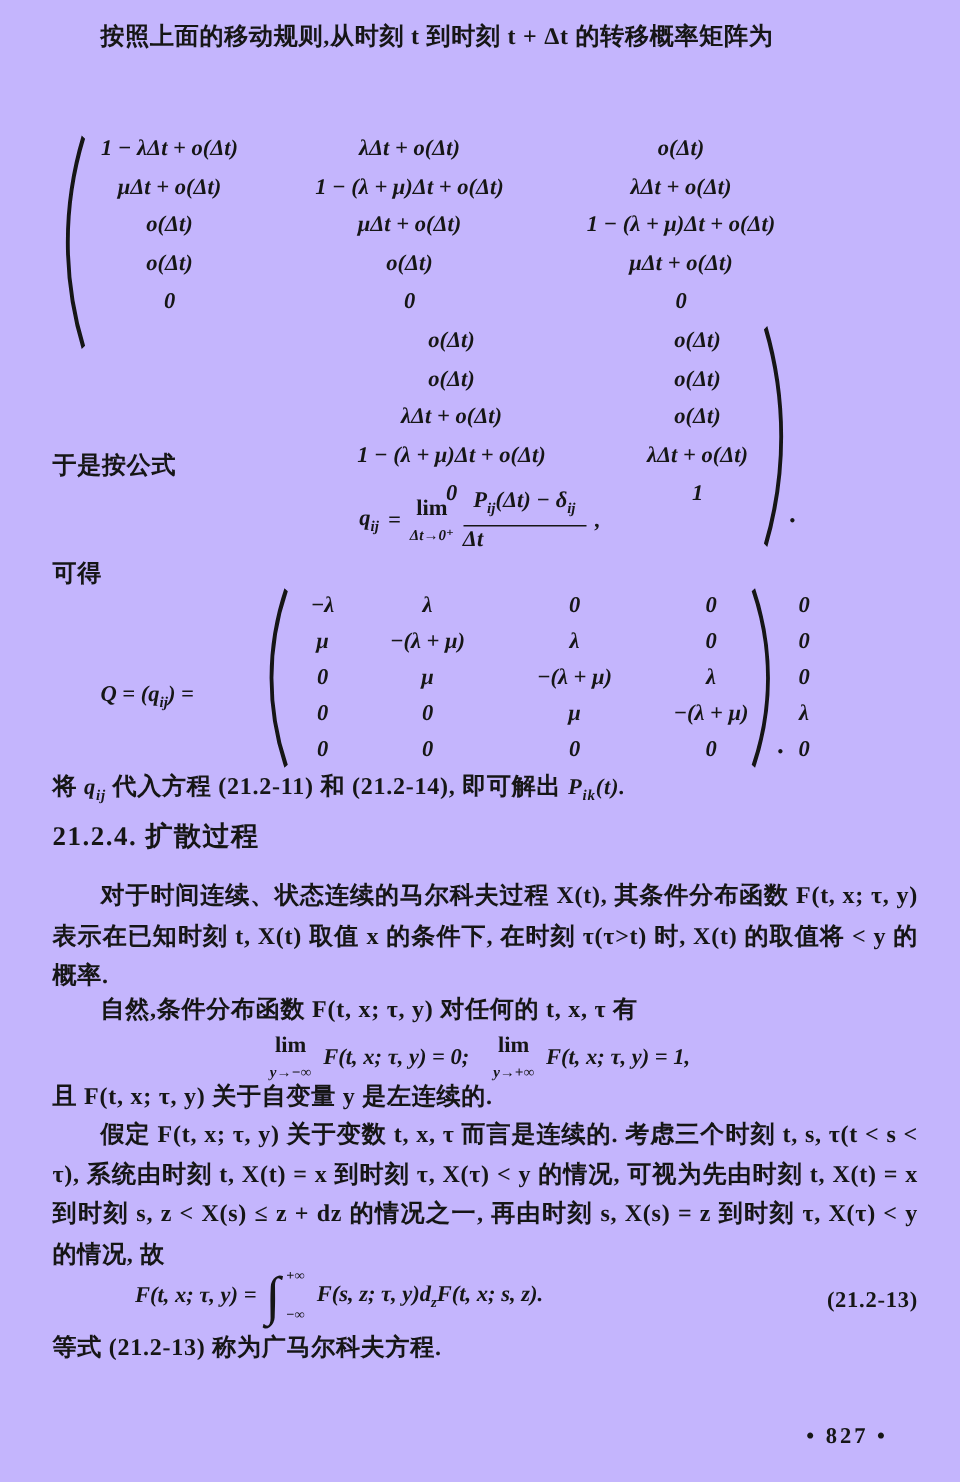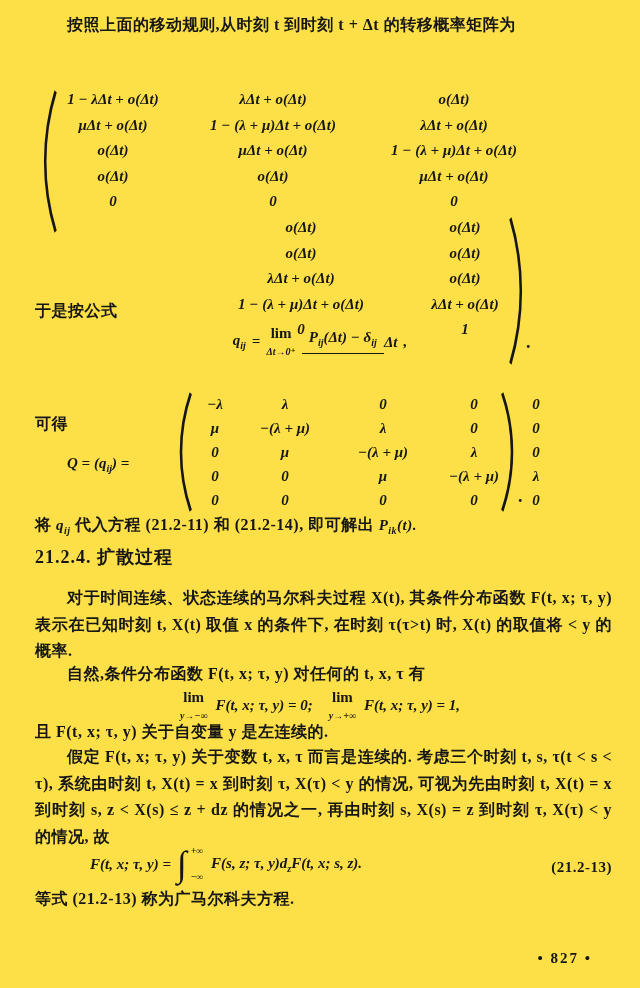--- a/index.html
+++ b/index.html
@@ -1,19 +1,19 @@
 <!DOCTYPE html>
 <html><head>
 <meta charset="utf-8">
 <style>
   html,body { margin:0; padding:0; background:#e8e6e0; }
   .page {
     position: relative;
     width: 640px; height: 988px;
-    background: #fde047;
+    background: #c4b5fd;
     color: #161616;
     font-family: "Liberation Serif", "DejaVu Serif", serif;
     overflow: hidden;
   }
   .abs { position: absolute; }
   .zh {
     font-weight: bold;
     font-size: 16px;
     line-height: 26.5px;
     letter-spacing: 0.5px;
@@ -35,21 +35,21 @@
   .paren svg { display:block; width:100%; height:100%; }
   sub { font-size: 10px; font-style: italic; }
   .formula {
     font-style: italic; font-weight: bold; font-size: 15px;
     display: flex; align-items: center; justify-content: center; gap: 6px;
     white-space: nowrap;
   }
   .limstack { display: inline-flex; flex-direction: column; align-items: center; }
   .limstack .limword { font-style: normal; font-size: 15px; line-height: 15px; }
   .limstack .under { font-size: 10px; font-style: italic; line-height: 11px; margin-top: 5px; }
-  .frac { display: inline-flex; align-items: center; vertical-align: middle; }
+  .frac { display: inline-flex; flex-direction: column; vertical-align: middle; }
   .frac .num { border-bottom: 1.6px solid #161616; padding: 0 7px 2px; line-height: 16px; }
   .frac .den { padding-top: 2px; line-height: 15px; }
   .intsign { font-style: normal; font-size: 36px; line-height: 36px; font-weight: normal; }
   .intlim { display: inline-flex; flex-direction: column; justify-content: space-between;
             height: 36px; font-size: 9.5px; font-style: normal; margin-left: -2px; margin-right: 2px; }
   .punct-big { font-size: 18px; font-weight: bold; font-style: normal; }
   .heading { font-weight: bold; font-size: 18px; letter-spacing: 1px; }
   .pageno { font-weight: bold; font-size: 15px; letter-spacing: 2px; }
 </style>
 </head>
@@ -111,21 +111,21 @@
       <span class="limword">lim</span>
       <span class="under">Δt→0⁺</span>
     </span>
     <span class="frac">
       <span class="num"><span>P</span><sub>ij</sub><span>(Δt) − δ</span><sub>ij</sub></span>
       <span class="den">Δt</span>
     </span>
     <span>,</span>
   </div>
 
-  <div class="abs zh" style="top:370px; left:35px;margin-top:41px;">可得</div>
+  <div class="abs zh" style="top:370px; left:35px;">可得</div>
 
   <div class="abs" style="top:390px; left:0; width:640px; height:124px;">
     <span class="abs math" style="left:67px; top:50px; font-weight:bold;margin-top:15px;"><span>Q = (q</span><sub>ij</sub><span>) =</span></span>
     <div class="abs paren" style="left:178px; top:2px; width:15px; height:120px;">
       <svg viewBox="0 0 20 100" preserveAspectRatio="none" aria-hidden="true">
         <path d="M17 1 Q4 25 4 50 Q4 75 17 99" stroke="#161616" stroke-width="3.4" fill="none"></path>
       </svg>
     </div>
     <div class="mgrid rows24 abs" style="left:193px; top:2px; grid-template-columns:44px 96px 100px 82px 42px;">
         <div class="mcell">−λ</div>

